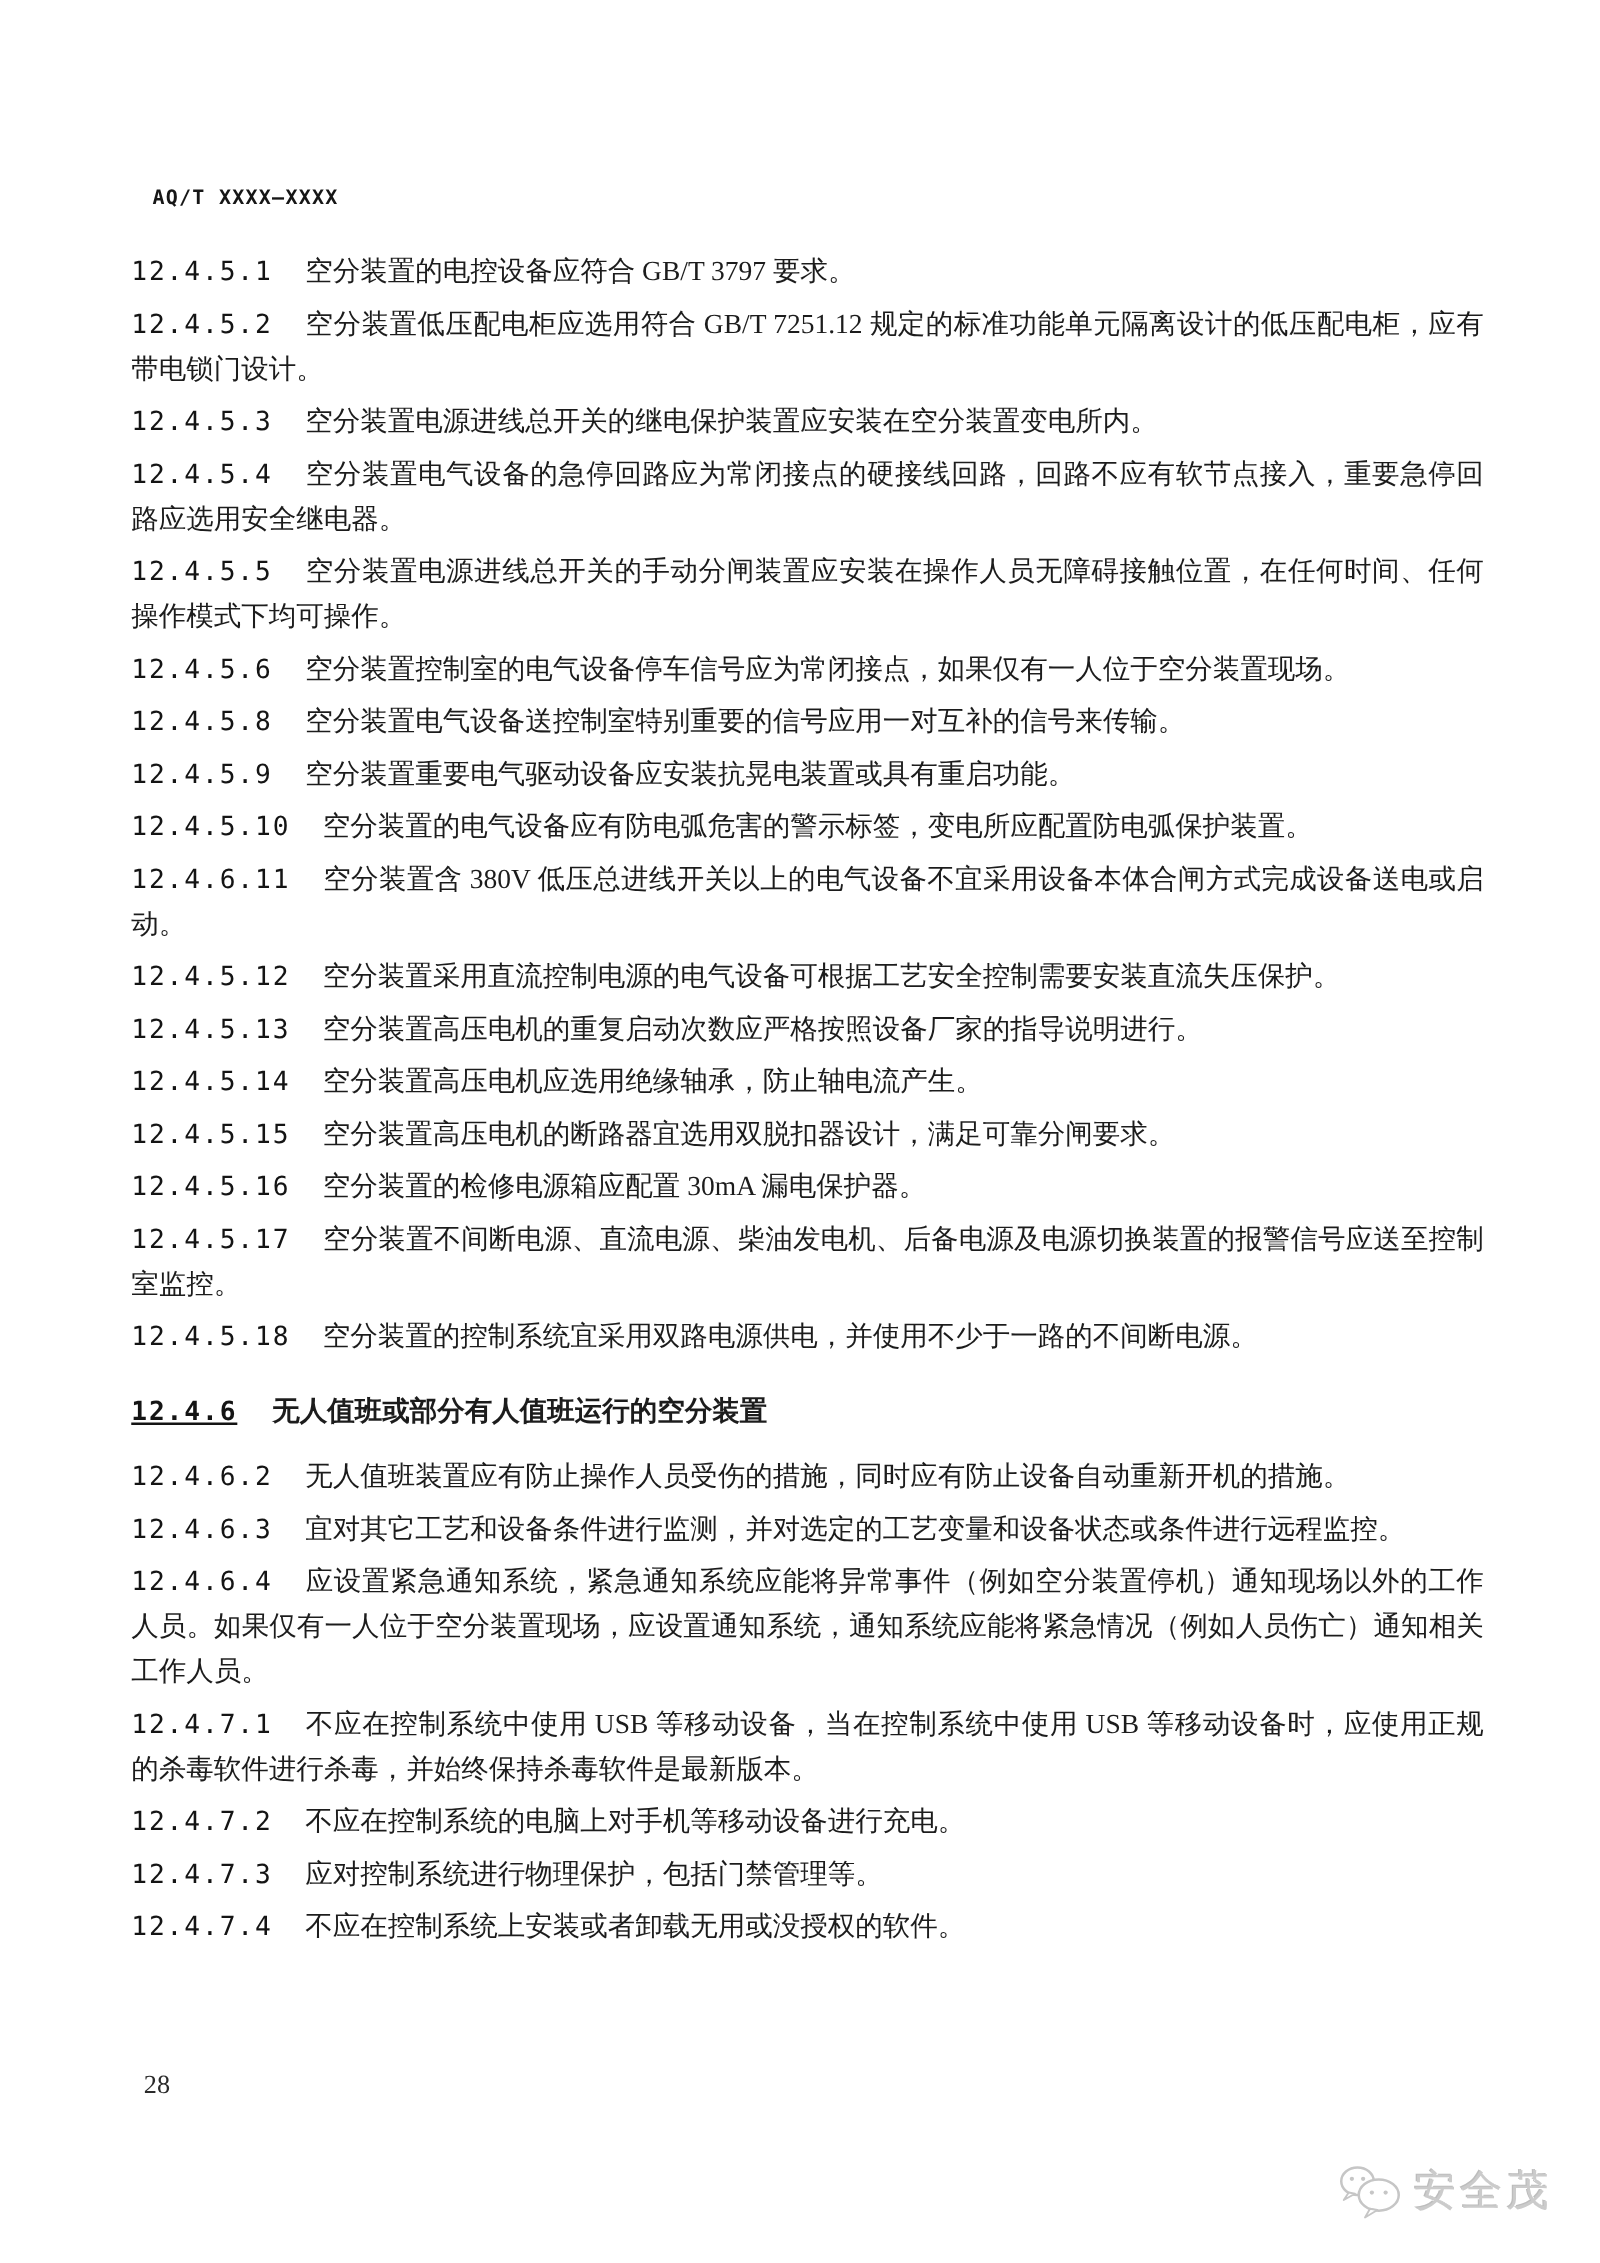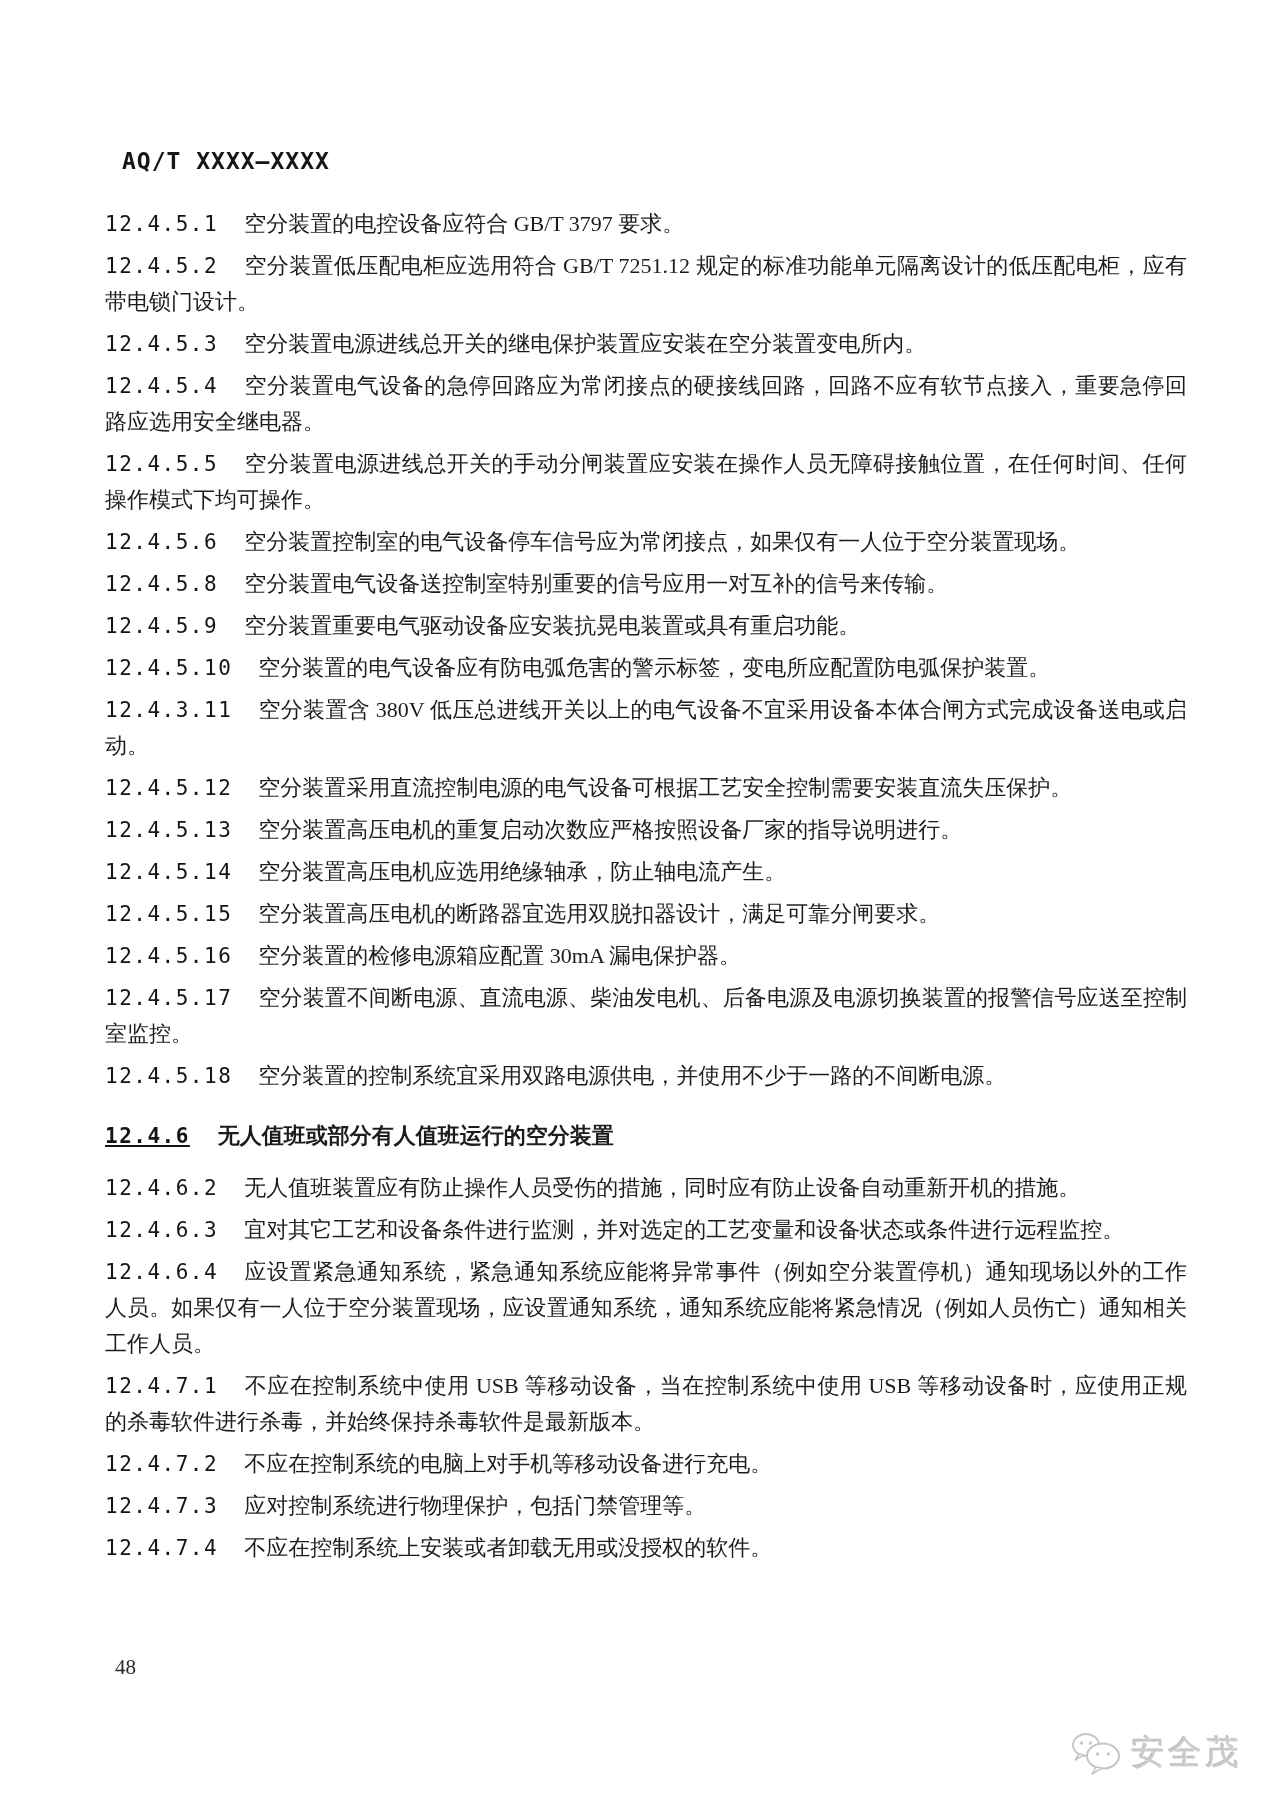--- a/index.html
+++ b/index.html
@@ -17,21 +17,21 @@
     color: #1c1c1c;
   }
   .content {
     position: absolute;
     left: 105px;
     top: 148px;
     width: 1082px;
   }
   .std-header {
     font-family: "DejaVu Sans Mono", "Liberation Mono", monospace;
-    font-size: 23px;
+    font-size: 16px;
     font-weight: 600;
     letter-spacing: 1px;
     margin: 0 0 32px 17px;
     color: #161616;
   }
   .clause {
     font-size: 22px;
     line-height: 36px;
     margin: 0 0 6px 0;
     text-align: justify;
@@ -94,40 +94,40 @@
     <div id="clauses">
         <p class="clause"><span class="num">12.4.5.1</span><span class="txt">空分装置的电控设备应符合 GB/T 3797 要求。</span></p>
         <p class="clause"><span class="num">12.4.5.2</span><span class="txt">空分装置低压配电柜应选用符合 GB/T 7251.12 规定的标准功能单元隔离设计的低压配电柜，应有带电锁门设计。</span></p>
         <p class="clause"><span class="num">12.4.5.3</span><span class="txt">空分装置电源进线总开关的继电保护装置应安装在空分装置变电所内。</span></p>
         <p class="clause"><span class="num">12.4.5.4</span><span class="txt">空分装置电气设备的急停回路应为常闭接点的硬接线回路，回路不应有软节点接入，重要急停回路应选用安全继电器。</span></p>
         <p class="clause"><span class="num">12.4.5.5</span><span class="txt">空分装置电源进线总开关的手动分闸装置应安装在操作人员无障碍接触位置，在任何时间、任何操作模式下均可操作。</span></p>
         <p class="clause"><span class="num">12.4.5.6</span><span class="txt">空分装置控制室的电气设备停车信号应为常闭接点，如果仅有一人位于空分装置现场。</span></p>
         <p class="clause"><span class="num">12.4.5.8</span><span class="txt">空分装置电气设备送控制室特别重要的信号应用一对互补的信号来传输。</span></p>
         <p class="clause"><span class="num">12.4.5.9</span><span class="txt">空分装置重要电气驱动设备应安装抗晃电装置或具有重启功能。</span></p>
         <p class="clause"><span class="num">12.4.5.10</span><span class="txt">空分装置的电气设备应有防电弧危害的警示标签，变电所应配置防电弧保护装置。</span></p>
-        <p class="clause"><span class="num">12.4.3.11</span><span class="txt">空分装置含 380V 低压总进线开关以上的电气设备不宜采用设备本体合闸方式完成设备送电或启动。</span></p>
+        <p class="clause"><span class="num">12.4.6.11</span><span class="txt">空分装置含 380V 低压总进线开关以上的电气设备不宜采用设备本体合闸方式完成设备送电或启动。</span></p>
         <p class="clause"><span class="num">12.4.5.12</span><span class="txt">空分装置采用直流控制电源的电气设备可根据工艺安全控制需要安装直流失压保护。</span></p>
         <p class="clause"><span class="num">12.4.5.13</span><span class="txt">空分装置高压电机的重复启动次数应严格按照设备厂家的指导说明进行。</span></p>
         <p class="clause"><span class="num">12.4.5.14</span><span class="txt">空分装置高压电机应选用绝缘轴承，防止轴电流产生。</span></p>
         <p class="clause"><span class="num">12.4.5.15</span><span class="txt">空分装置高压电机的断路器宜选用双脱扣器设计，满足可靠分闸要求。</span></p>
         <p class="clause"><span class="num">12.4.5.16</span><span class="txt">空分装置的检修电源箱应配置 30mA 漏电保护器。</span></p>
         <p class="clause"><span class="num">12.4.5.17</span><span class="txt">空分装置不间断电源、直流电源、柴油发电机、后备电源及电源切换装置的报警信号应送至控制室监控。</span></p>
         <p class="clause"><span class="num">12.4.5.18</span><span class="txt">空分装置的控制系统宜采用双路电源供电，并使用不少于一路的不间断电源。</span></p>
         <p class="clause heading"><span class="num">12.4.6</span><span class="txt">无人值班或部分有人值班运行的空分装置</span></p>
         <p class="clause"><span class="num">12.4.6.2</span><span class="txt">无人值班装置应有防止操作人员受伤的措施，同时应有防止设备自动重新开机的措施。</span></p>
         <p class="clause"><span class="num">12.4.6.3</span><span class="txt">宜对其它工艺和设备条件进行监测，并对选定的工艺变量和设备状态或条件进行远程监控。</span></p>
         <p class="clause"><span class="num">12.4.6.4</span><span class="txt">应设置紧急通知系统，紧急通知系统应能将异常事件（例如空分装置停机）通知现场以外的工作人员。如果仅有一人位于空分装置现场，应设置通知系统，通知系统应能将紧急情况（例如人员伤亡）通知相关工作人员。</span></p>
         <p class="clause"><span class="num">12.4.7.1</span><span class="txt">不应在控制系统中使用 USB 等移动设备，当在控制系统中使用 USB 等移动设备时，应使用正规的杀毒软件进行杀毒，并始终保持杀毒软件是最新版本。</span></p>
         <p class="clause"><span class="num">12.4.7.2</span><span class="txt">不应在控制系统的电脑上对手机等移动设备进行充电。</span></p>
         <p class="clause"><span class="num">12.4.7.3</span><span class="txt">应对控制系统进行物理保护，包括门禁管理等。</span></p>
         <p class="clause"><span class="num">12.4.7.4</span><span class="txt">不应在控制系统上安装或者卸载无用或没授权的软件。</span></p>
       </div>
   </div>
 
-  <div class="page-number">48</div>
+  <div class="page-number">28</div>
 
   <div class="watermark">
     <span>
       <svg width="54" height="46" viewBox="0 0 54 46">
         <ellipse cx="17" cy="15" rx="13" ry="11" fill="#ffffff" stroke="#c6c6c6" stroke-width="2"></ellipse>
         <path d="M10 24 L6 30 L15 25 Z" fill="#ffffff" stroke="#c6c6c6" stroke-width="1.5" stroke-linejoin="round"></path>
         <circle cx="12.5" cy="13" r="1.7" fill="#c6c6c6"></circle>
         <circle cx="21.5" cy="13" r="1.7" fill="#c6c6c6"></circle>
         <ellipse cx="34" cy="26" rx="16" ry="12.5" fill="#ffffff" stroke="#c6c6c6" stroke-width="2"></ellipse>
         <path d="M27 37 L23 44 L33 38 Z" fill="#ffffff" stroke="#c6c6c6" stroke-width="1.5" stroke-linejoin="round"></path>

